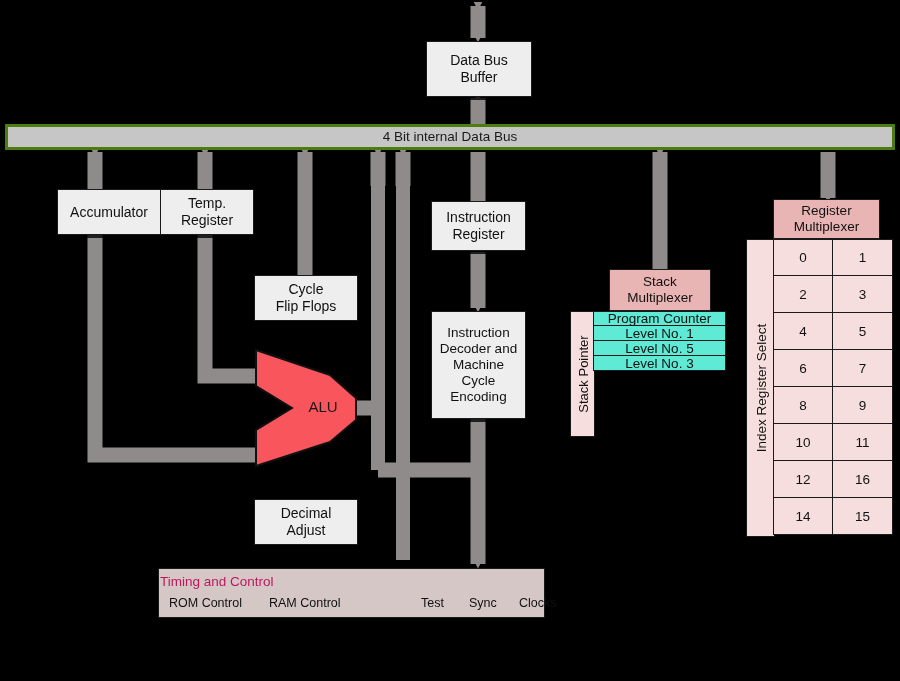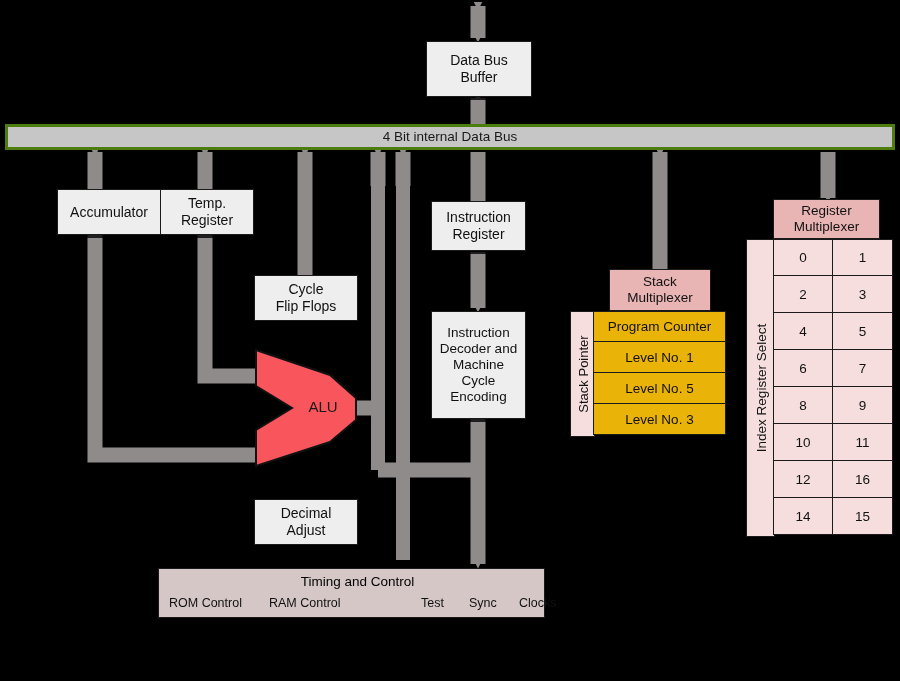--- a/index.html
+++ b/index.html
@@ -52,21 +52,21 @@
   }
   #idxsel span{
     position:absolute;left:50%;top:50%;
     transform:translate(-50%,-50%) rotate(-90deg);
     white-space:nowrap;font-size:13.5px;color:#111;
   }
 
   
   #stacktable{position:absolute;left:593px;top:311px;width:133px;}
   #stacktable .row{
-    height:31px;box-sizing:border-box;background:#eab308;
+    height:15px;box-sizing:border-box;background:#5eead4;
     border:1px solid #1a1a1a;border-top:none;
     display:flex;align-items:center;justify-content:center;
     font-size:13.5px;color:#111;
   }
   #stacktable .row:first-child{border-top:1px solid #1a1a1a;}
   #stacktable{box-shadow:3px 3px 0 rgba(0,0,0,.78);}
 
   
   #regfile{position:absolute;left:773px;top:239px;width:120px;box-shadow:3px 3px 0 rgba(0,0,0,.78);}
   #regfile .rrow{display:flex;}
@@ -79,22 +79,22 @@
   #regfile .rrow:first-child .cell{border-top:1px solid #1a1a1a;}
   #regfile .cell:first-child{border-left:1px solid #1a1a1a;}
 
   
   #timing{
     position:absolute;left:158px;top:568px;width:385px;height:48px;
     background:#d6c7c7;border:1px solid #1a1a1a;
     box-shadow:3px 3px 0 rgba(0,0,0,.78);
   }
   #timing .title{
-    position:absolute;left:12px;right:0;top:5px;text-align:center;
-    font-size:13.5px;color:#000000;
+    position:absolute;left:1px;right:0;top:5px;
+    font-size:13.5px;color:#be185d;
   }
   #timing .sig{position:absolute;top:27px;font-size:12.5px;color:#111;white-space:nowrap;}
   #t-rom{left:10px;}
   #t-ram{left:110px;}
   #t-test{left:262px;}
   #t-sync{left:310px;}
   #t-clk{left:360px;}
 </style>
 </head>
 <body>

